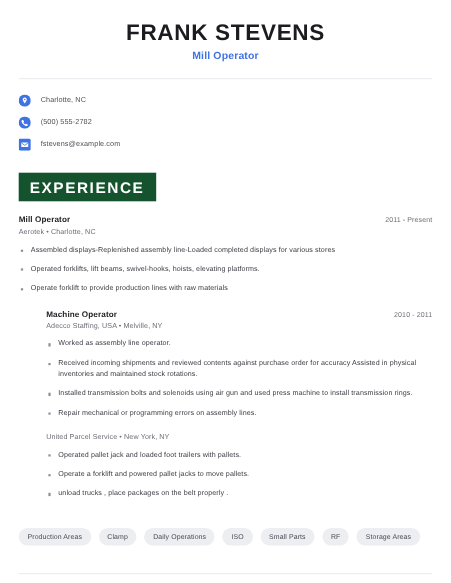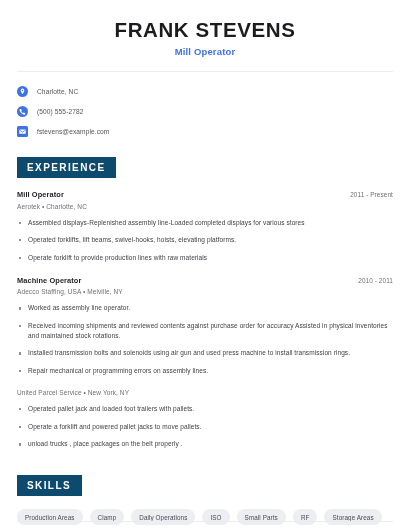--- a/index.html
+++ b/index.html
@@ -83,31 +83,31 @@
     font-size: 6.6px;
     color: #53535c;
     letter-spacing: 0.1px;
   }
 
   
   .section { margin-top: 20px; }
 
   .section-badge {
     display: inline-block;
-    background: #0c4a6e;
+    background: #14532d;
     color: #ffffff;
-    font-size: 10px;
+    font-size: 14px;
     font-weight: bold;
     letter-spacing: 1.4px;
     padding: 5px 11px 5px 10px;
   }
 
   
   .job { margin-top: 12px; }
-  .job + .job { margin-top: 13px; }
+  .job + .job { margin-top: 13px; margin-left: 25px; }
 
   .job-head {
     display: flex;
     justify-content: space-between;
     align-items: baseline;
   }
 
   .job-role {
     font-size: 7.4px;
     font-weight: bold;
@@ -266,21 +266,20 @@
       <div class="job-company">United Parcel Service • New York, NY</div>
       <div class="bullets">
         <div class="bullet">Operated pallet jack and loaded foot trailers with pallets.</div>
         <div class="bullet">Operate a forklift and powered pallet jacks to move pallets.</div>
         <div class="bullet">unload trucks , place packages on the belt properly .</div>
       </div>
     </div>
   </div>
 
   <div class="skills-section">
-    <div class="section-badge">SKILLS</div>
     <div class="chips">
       <span class="chip">Production Areas</span>
       <span class="chip">Clamp</span>
       <span class="chip">Daily Operations</span>
       <span class="chip">ISO</span>
       <span class="chip">Small Parts</span>
       <span class="chip">RF</span>
       <span class="chip">Storage Areas</span>
 
     </div>

